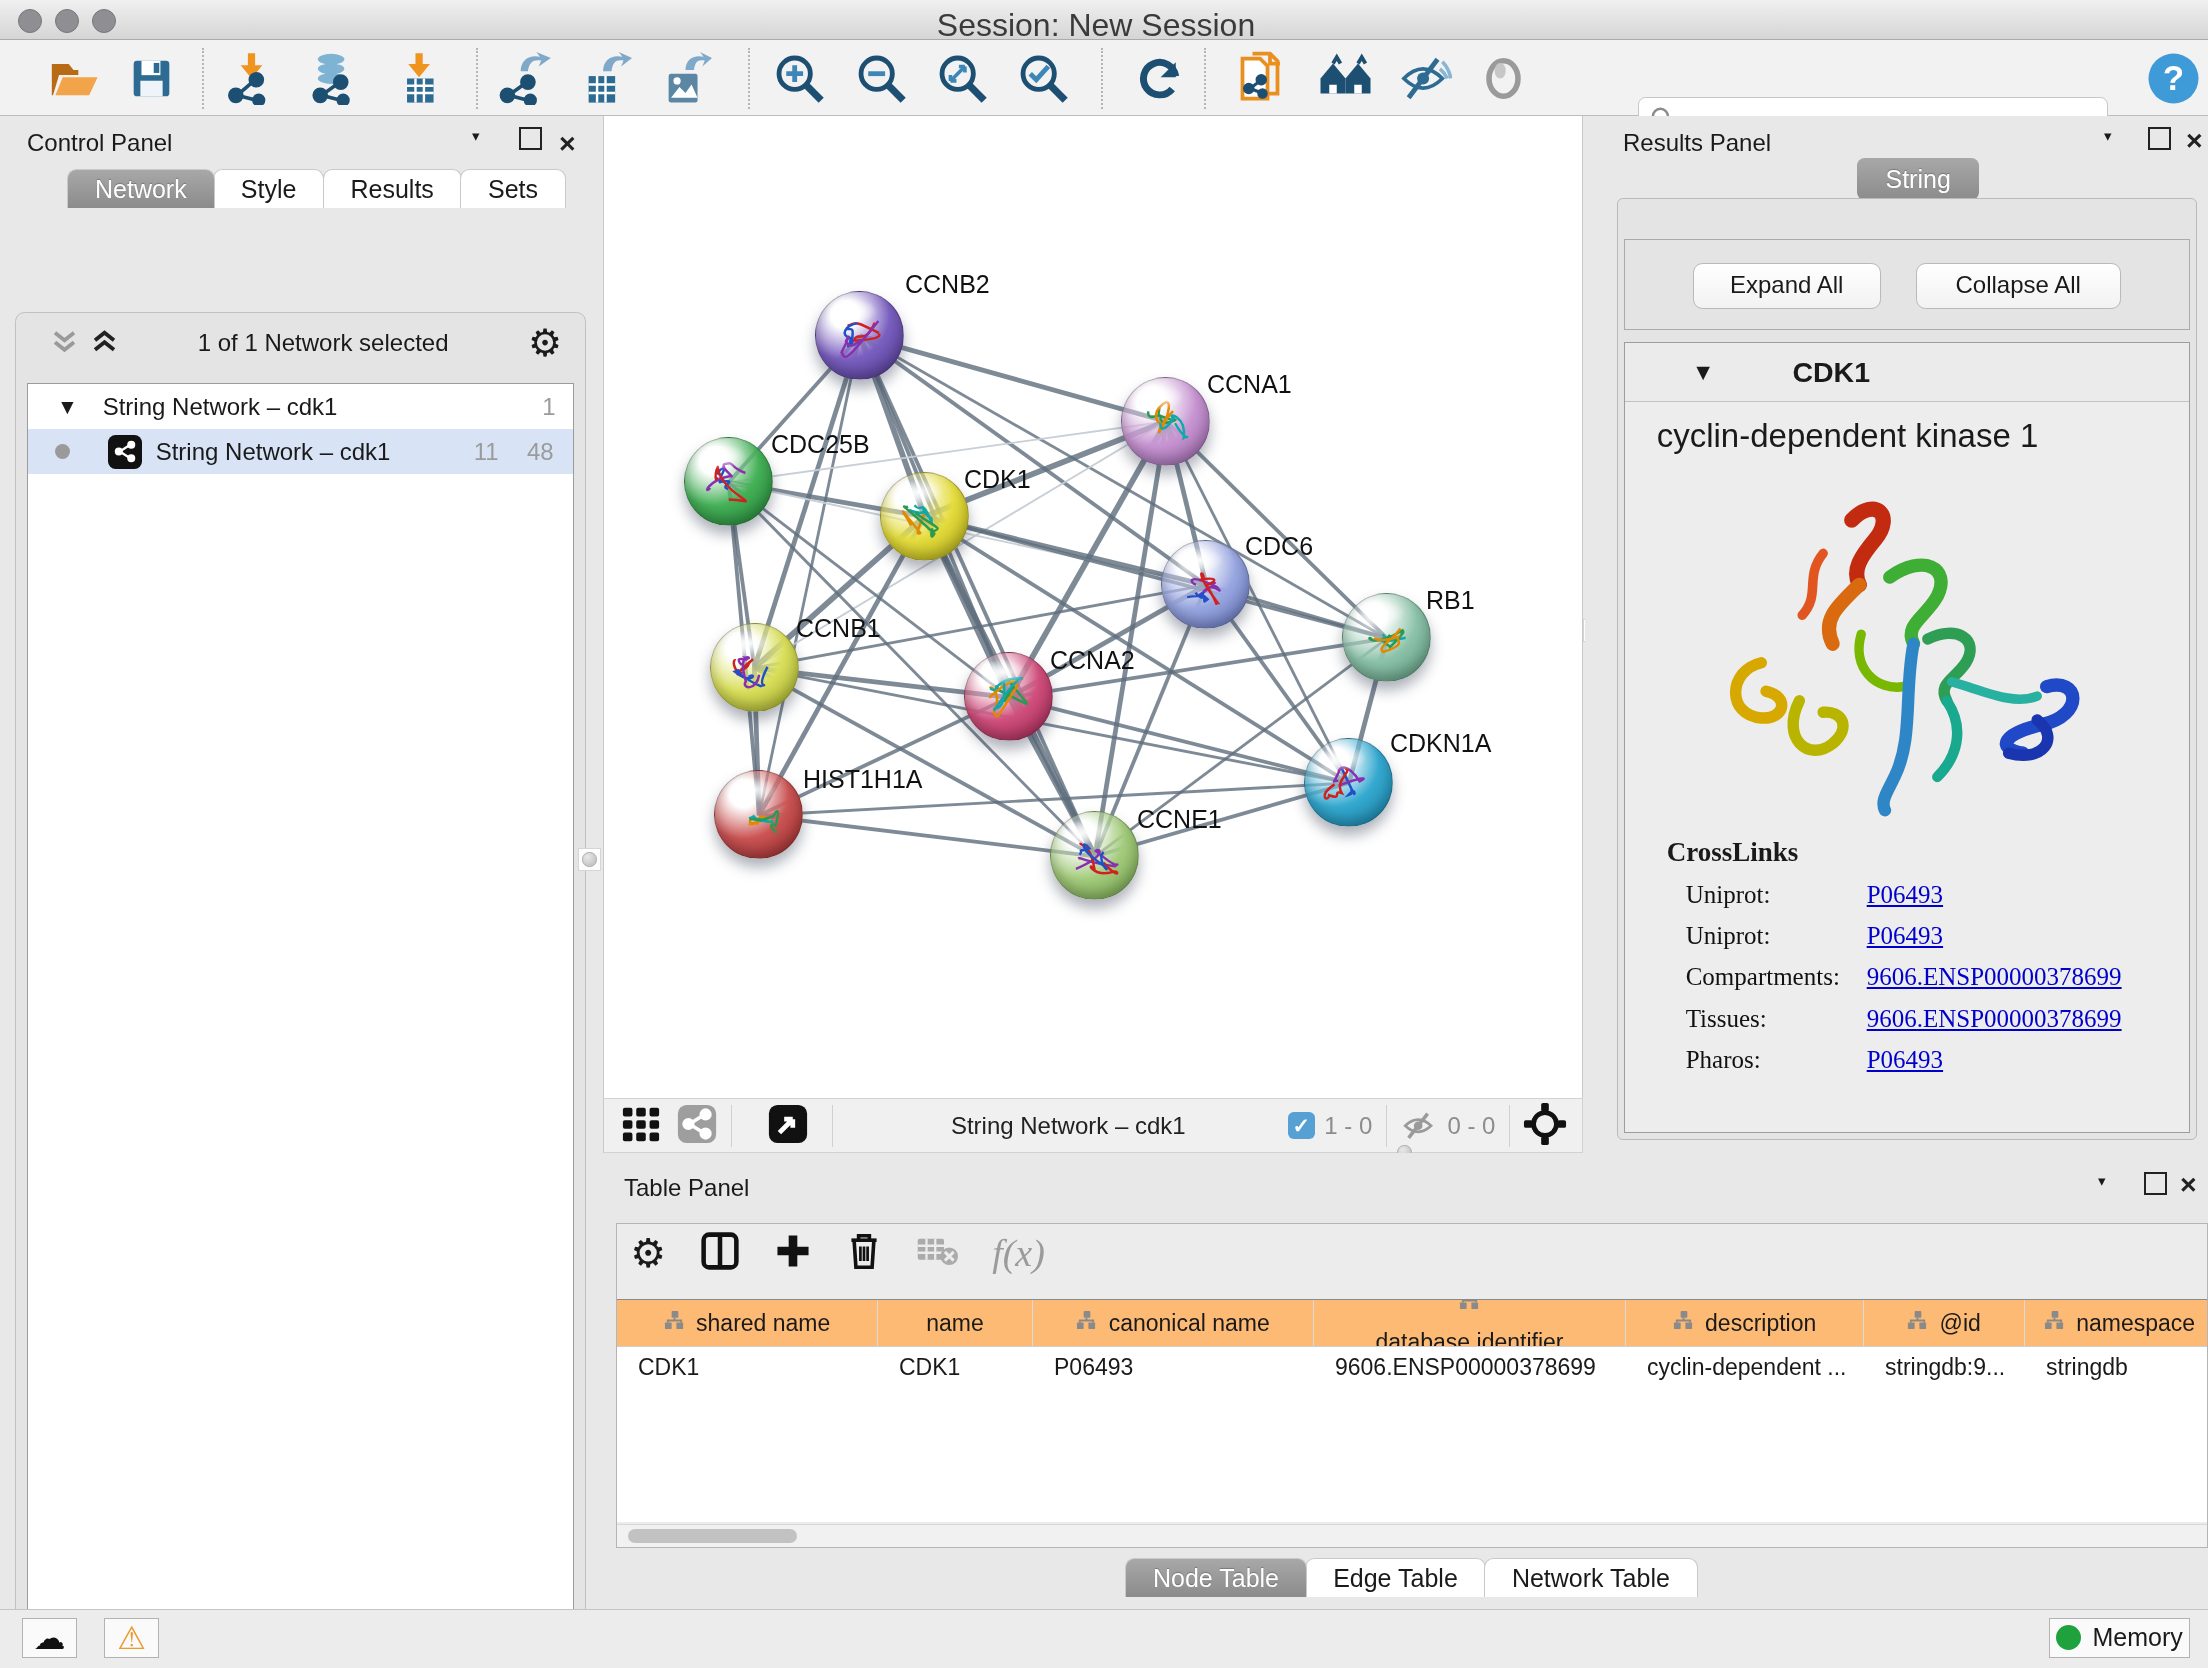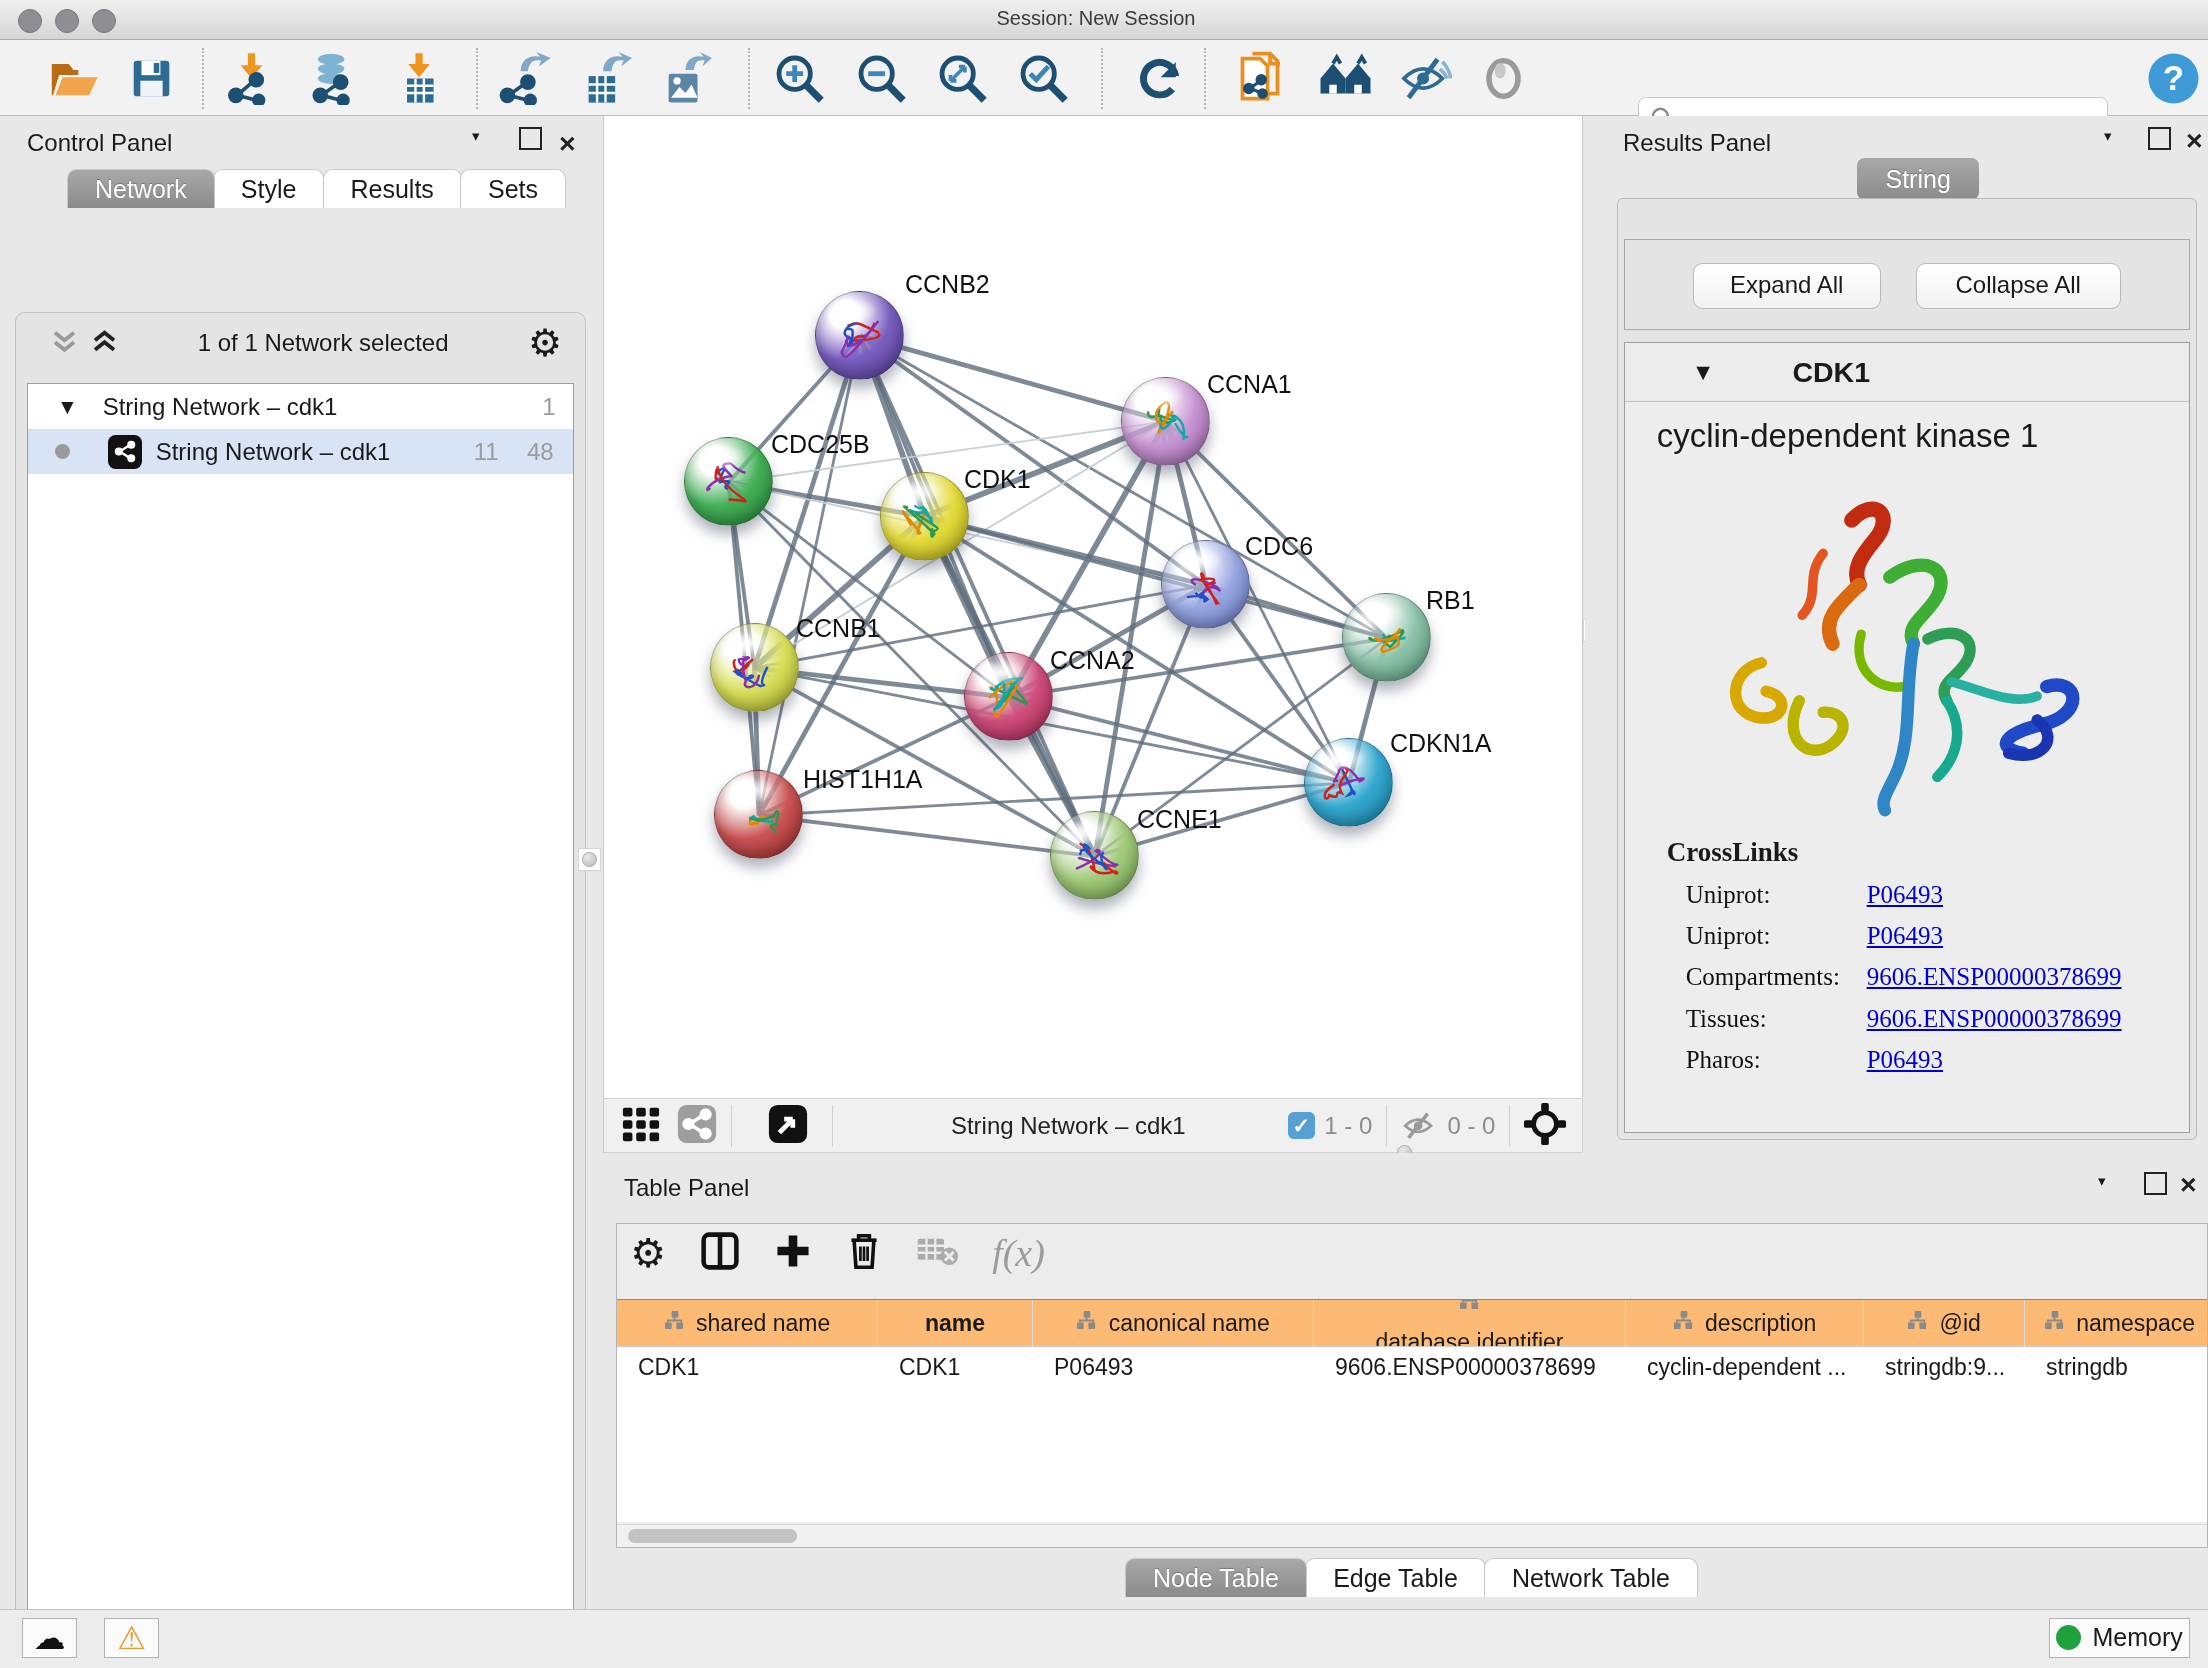--- a/index.html
+++ b/index.html
@@ -5,21 +5,21 @@
   * { margin:0; padding:0; box-sizing:border-box; }
   html,body { width:2208px; height:1668px; overflow:hidden; }
   body { font-family:"Liberation Sans", sans-serif; background:#e8e8e8; color:#1a1a1a; position:relative; }
   #app { position:absolute; inset:0; }
 
   
   .titlebar { position:absolute; left:0; top:0; width:2208px; height:40px;
     background:linear-gradient(#f0f0f0,#d5d5d5); border-bottom:1.9px solid #ababab; }
   .traffic { position:absolute; top:8.6px; width:24px; height:24px; border-radius:50%;
     background:#8e8e93; border:1px solid #77777c; }
-  .win-title { position:absolute; left:0; right:16px; top:6.7px; text-align:center; font-size:20px; color:#3a3a3a; }
+  .win-title { position:absolute; left:0; right:16px; top:6.7px; text-align:center; font-size:32px; color:#3a3a3a; }
 
   
   .toolbar { position:absolute; left:0; top:40px; width:2208px; height:76px;
     background:#f2f2f2; border-bottom:1.9px solid #bdbdbd; }
   .tb-icon { position:absolute; top:11.4px; width:55px; height:55px; display:flex; align-items:center; justify-content:center; }
   .tb-sep { position:absolute; top:7.6px; height:61px; width:0; border-left:2.9px dotted #b4b4b4; }
   .searchbox { position:absolute; left:1638px; top:57px; width:470px; height:44px; background:#fff;
     border:1.9px solid #c6c6c6; border-radius:7.6px; display:flex; align-items:center; padding-left:9.5px; }
   .searchbox input { border:none; outline:none; font-size:23px; width:409px; background:transparent; }
 
@@ -640,21 +640,21 @@
               <span><svg width="21" height="21" viewBox="0 0 22 22">
                   <g fill="#8a8a8a">
                     <rect x="8" y="1" width="7" height="7" rx="1"></rect>
                     <rect x="1" y="13" width="7" height="7" rx="1"></rect>
                     <rect x="13" y="13" width="7" height="7" rx="1"></rect>
                   </g>
                   <path d="M11 8v3M4 13v-2h14v2" stroke="#8a8a8a" stroke-width="2" fill="none"></path>
                 </svg></span>
               <span>shared name</span>
             </div>
-            <div class="th" style="width: 155px; font-weight: bold;">
+            <div class="th" style="width: 155px;">
               <span>name</span>
             </div>
             <div class="th" style="width: 281px;">
               <span><svg width="21" height="21" viewBox="0 0 22 22">
                   <g fill="#8a8a8a">
                     <rect x="8" y="1" width="7" height="7" rx="1"></rect>
                     <rect x="1" y="13" width="7" height="7" rx="1"></rect>
                     <rect x="13" y="13" width="7" height="7" rx="1"></rect>
                   </g>
                   <path d="M11 8v3M4 13v-2h14v2" stroke="#8a8a8a" stroke-width="2" fill="none"></path>

